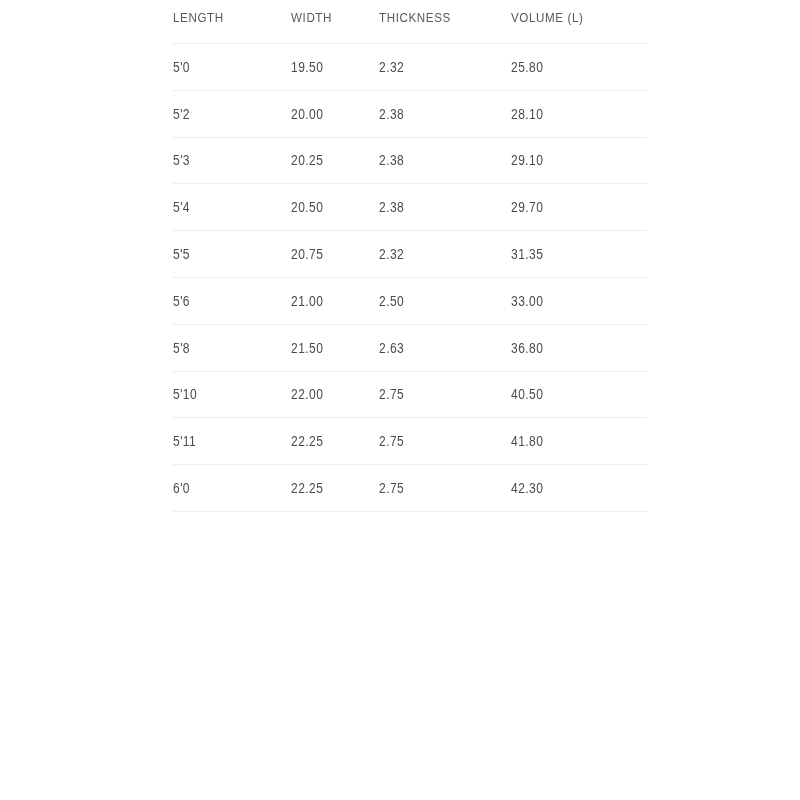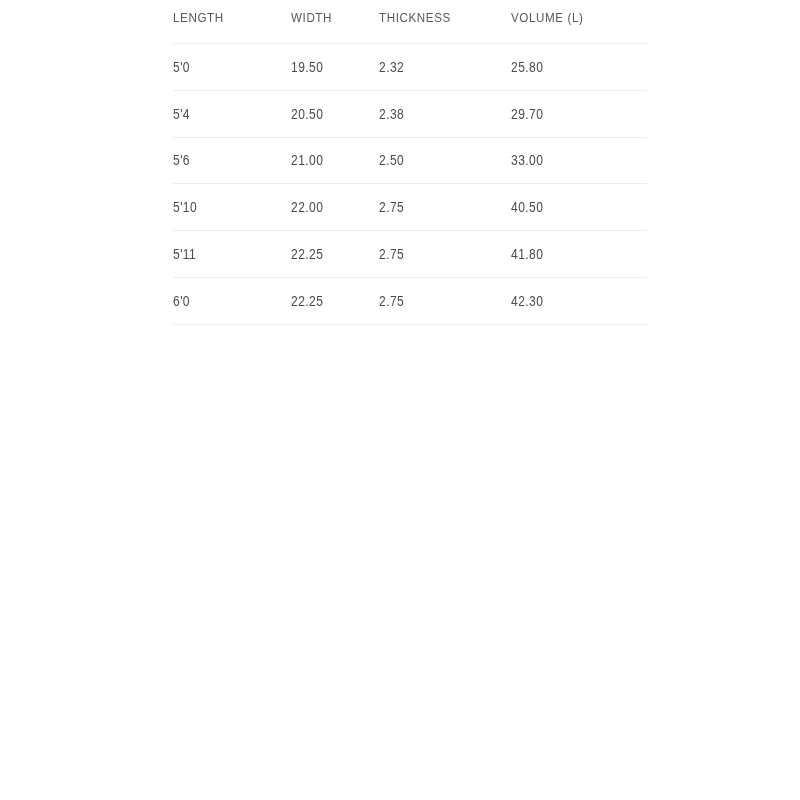--- a/index.html
+++ b/index.html
@@ -94,30 +94,54 @@
         </tr>
       </thead>
       <tbody id="table-body">
           <tr>
             <td>5'0</td>
             <td>19.50</td>
             <td>2.32</td>
             <td>25.80</td>
           </tr>
           <tr>
+            <td>5'2</td>
+            <td>20.00</td>
+            <td>2.38</td>
+            <td>28.10</td>
+          </tr>
+          <tr>
+            <td>5'3</td>
+            <td>20.25</td>
+            <td>2.38</td>
+            <td>29.10</td>
+          </tr>
+          <tr>
             <td>5'4</td>
             <td>20.50</td>
             <td>2.38</td>
             <td>29.70</td>
           </tr>
           <tr>
+            <td>5'5</td>
+            <td>20.75</td>
+            <td>2.32</td>
+            <td>31.35</td>
+          </tr>
+          <tr>
             <td>5'6</td>
             <td>21.00</td>
             <td>2.50</td>
             <td>33.00</td>
+          </tr>
+          <tr>
+            <td>5'8</td>
+            <td>21.50</td>
+            <td>2.63</td>
+            <td>36.80</td>
           </tr>
           <tr>
             <td>5'10</td>
             <td>22.00</td>
             <td>2.75</td>
             <td>40.50</td>
           </tr>
           <tr>
             <td>5'11</td>
             <td>22.25</td>

